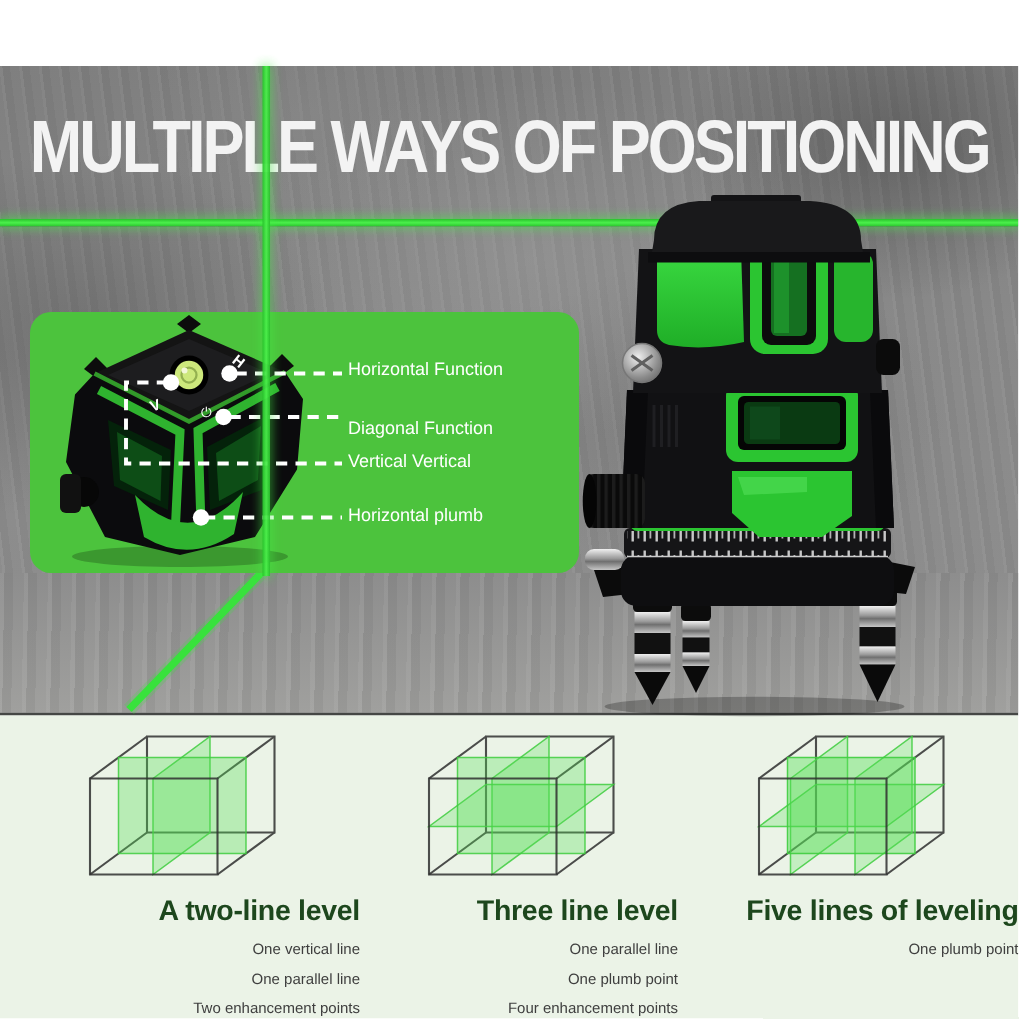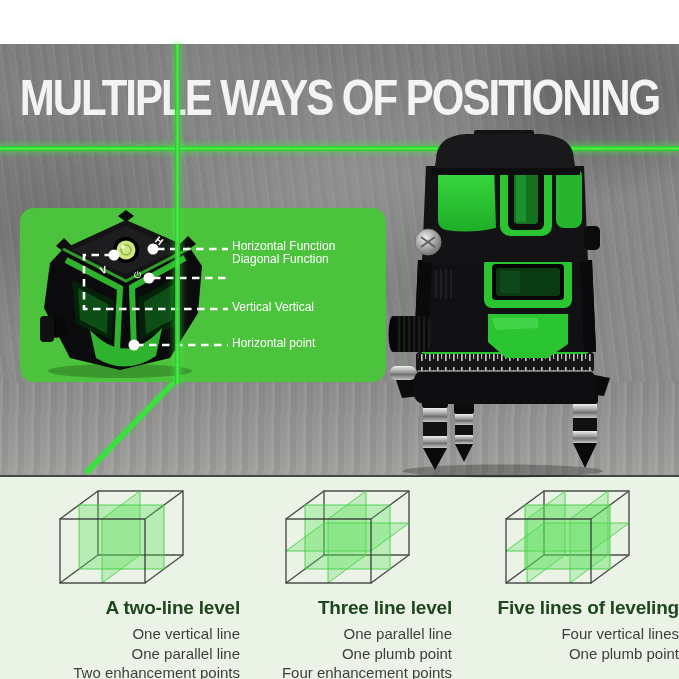--- a/index.html
+++ b/index.html
@@ -45,21 +45,21 @@
   .mini-device-svg{position:absolute;left:0;top:0;}
 
   .big-device-svg{position:absolute;left:388px;top:86px;z-index:5;}
 
   
   .bottom-scene{position:relative;width:100%;height:246px;background:var(--bottom-bg);display:flex;}
   .level-col{padding-top:2px;text-align:right;}
   .level-col.c1{width:240px;} .level-col.c2{width:212px;} .level-col.c3{width:227px;}
   .cube-svg{display:block;margin:0 auto;}
   .level-heading{margin:8px 0 5px;font-size:19px;font-weight:bold;color:var(--heading-green);letter-spacing:-.2px;}
-  .feature-item{font-size:15px;line-height:19.5px;color:var(--body-text);}
+  .feature-item{font-size:10px;line-height:19.5px;color:var(--body-text);}
 </style>
 </head>
 <body>
 
 <div class="stage">
 
   <div class="top-scene">
     <div class="floor"></div>
 
     <h1 class="page-title">MULTIPLE WAYS OF POSITIONING</h1>
@@ -118,23 +118,23 @@
           <path d="M116,137 H208"></path>
         </g>
         <g fill="#fff">
           <circle cx="133" cy="41" r="5.5"></circle>
           <circle cx="129" cy="70" r="5.5"></circle>
           <circle cx="94" cy="47" r="5.5"></circle>
           <circle cx="114" cy="137" r="5.5"></circle>
         </g>
       </svg>
       <div class="callout-label" style="top:31px">Horizontal Function</div>
-      <div class="callout-label" style="top:44px">Diagonal Function</div>
+      <div class="callout-label" style="top:70px">Diagonal Function</div>
       <div class="callout-label" style="top:92px">Vertical Vertical</div>
-      <div class="callout-label" style="top:128px">Horizontal point</div>
+      <div class="callout-label" style="top:128px">Horizontal plumb</div>
     </div>
 
     <svg class="big-device-svg" width="230" height="350" viewBox="0 0 230 350">
       <defs>
         <linearGradient id="metal" x1="0" y1="0" x2="0" y2="1">
           <stop offset="0" stop-color="#f0f0f0"></stop>
             <stop offset=".45" stop-color="#9a9a9a"></stop>
           <stop offset=".6" stop-color="#707070"></stop>
             <stop offset="1" stop-color="#c6c6c6"></stop>
         </linearGradient>
@@ -282,18 +282,17 @@
           <path d="M100,104 L138,76"></path>
             <path d="M15,104 L53,76"></path>
         </g>
         <polygon points="36,40 74,12 74,76 36,104" fill="rgba(86,224,86,.26)" stroke="rgba(62,205,62,.85)" stroke-width="1"></polygon>
         <polygon points="79,40 117,12 117,76 79,104" fill="rgba(86,224,86,.26)" stroke="rgba(62,205,62,.85)" stroke-width="1"></polygon>
         <polygon points="15,72 100,72 138,44 53,44" fill="rgba(86,224,86,.28)" stroke="rgba(62,205,62,.85)" stroke-width="1"></polygon>
         <polygon points="34,26 119,26 119,90 34,90" fill="rgba(86,224,86,.42)" stroke="rgba(62,205,62,.9)" stroke-width="1"></polygon>
         <path d="M15,40 H100 V104 H15 Z" stroke="#2f2f2f" stroke-width="1.4" fill="none" opacity=".85"></path>
       </svg>
       <h2 class="level-heading">Five lines of leveling</h2>
-      <div class="feature-item">Four vertical lines</div>
       <div class="feature-item">One plumb point</div>
     </div>
 
   </div>
 </div>
 
 </body></html>

